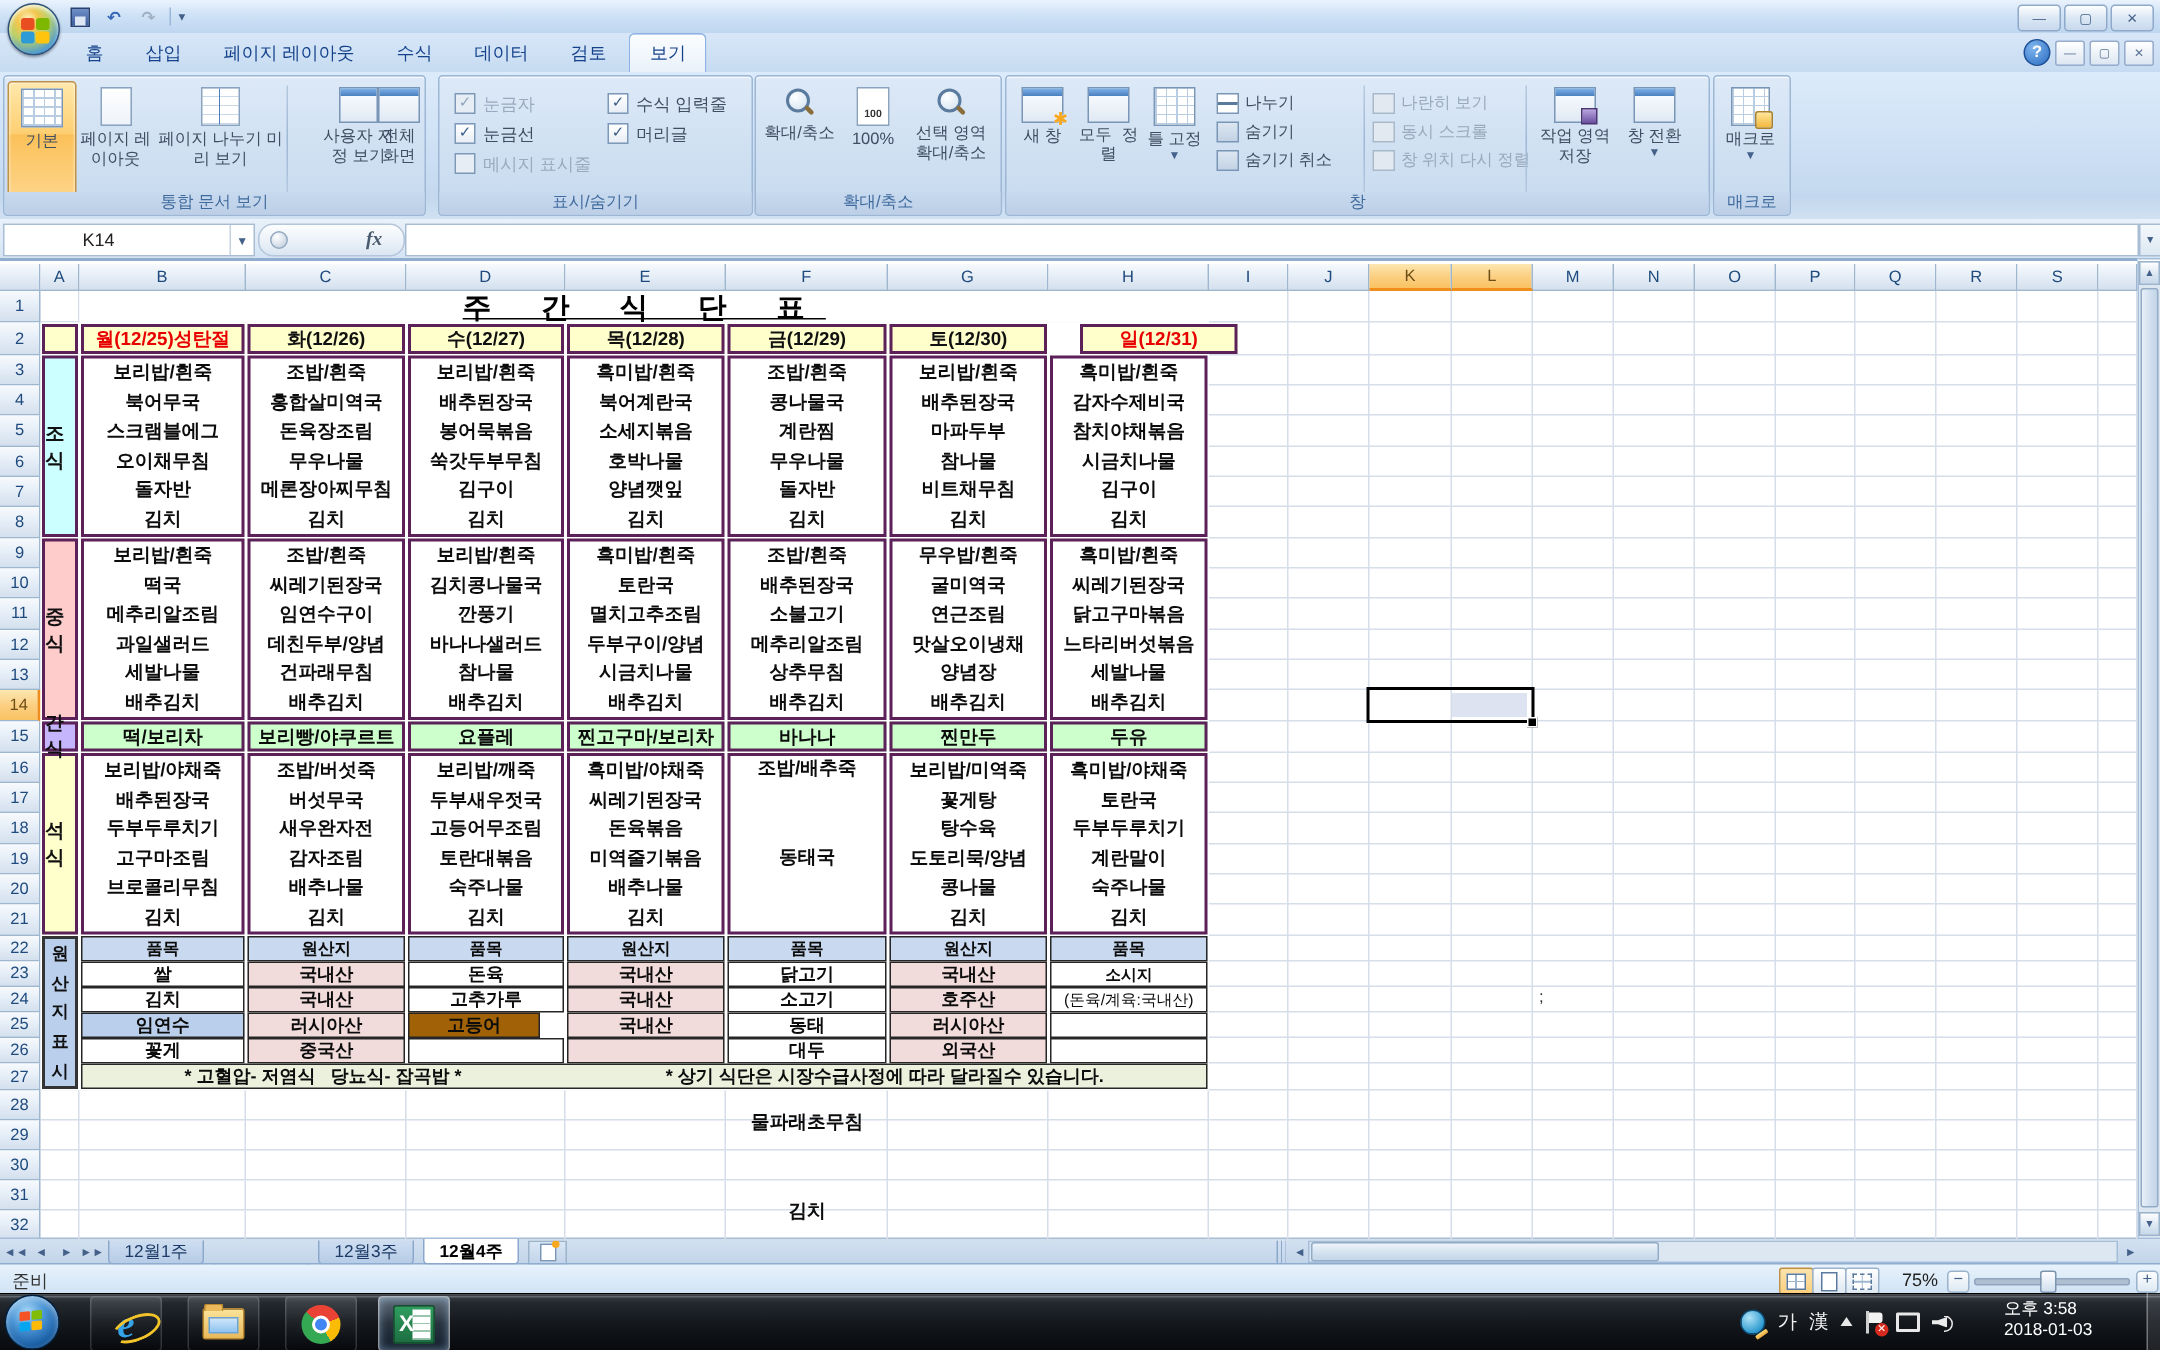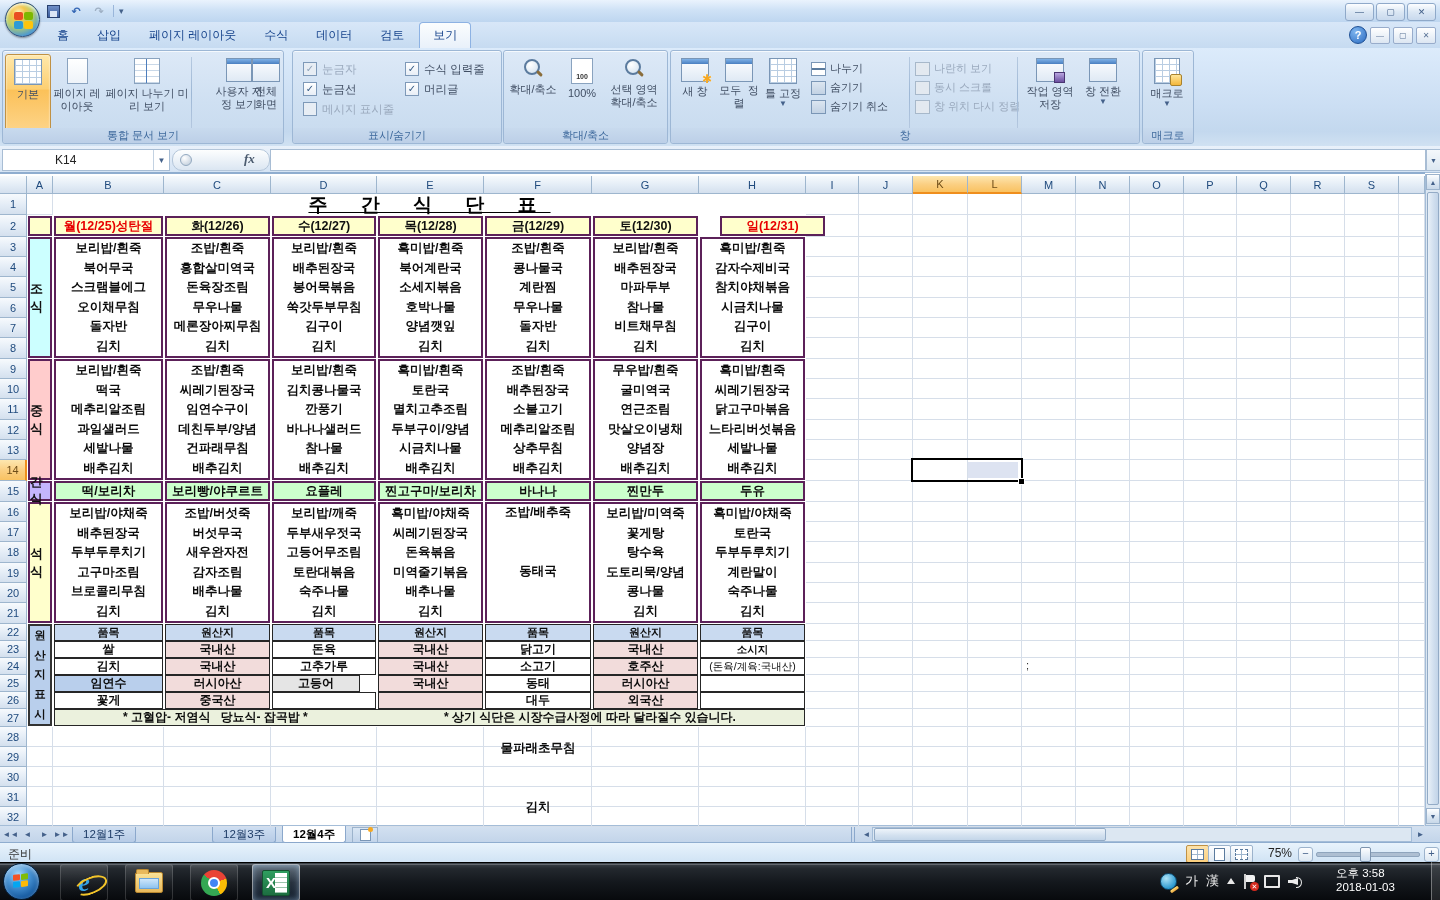--- a/index.html
+++ b/index.html
@@ -761,21 +761,21 @@
     <div class="sheet-cell ocell" style="position: absolute; left: 700px; top: 467px; width: 105px; height: 17px; font-size: 10.5px; font-weight: bold; background: rgb(255, 255, 255);">소시지</div>
     <div class="sheet-cell ocell" style="position: absolute; left: 54px; top: 484px; width: 109px; height: 17px; font-size: 12px; background: rgb(255, 255, 255);">김치</div>
     <div class="sheet-cell ocell" style="position: absolute; left: 165px; top: 484px; width: 105px; height: 17px; font-size: 12px; background: rgb(242, 220, 219);">국내산</div>
     <div class="sheet-cell ocell" style="position: absolute; left: 272px; top: 484px; width: 104px; height: 17px; font-size: 12px; background: rgb(255, 255, 255);">고추가루</div>
     <div class="sheet-cell ocell" style="position: absolute; left: 378px; top: 484px; width: 105px; height: 17px; font-size: 12px; background: rgb(242, 220, 219);">국내산</div>
     <div class="sheet-cell ocell" style="position: absolute; left: 485px; top: 484px; width: 106px; height: 17px; font-size: 12px; background: rgb(255, 255, 255);">소고기</div>
     <div class="sheet-cell ocell" style="position: absolute; left: 593px; top: 484px; width: 105px; height: 17px; font-size: 12px; background: rgb(242, 220, 219);">호주산</div>
     <div class="sheet-cell ocell" style="position: absolute; left: 700px; top: 484px; width: 105px; height: 17px; font-size: 10.5px; font-weight: normal; background: rgb(255, 255, 255);">(돈육/계육:국내산)</div>
     <div class="sheet-cell ocell" style="position: absolute; left: 54px; top: 501px; width: 109px; height: 17px; font-size: 12px; background: rgb(185, 207, 236);">임연수</div>
     <div class="sheet-cell ocell" style="position: absolute; left: 165px; top: 501px; width: 105px; height: 17px; font-size: 12px; background: rgb(242, 220, 219);">러시아산</div>
-    <div class="sheet-cell ocell" style="position: absolute; left: 272px; top: 501px; width: 88px; height: 17px; font-size: 12px; background: #e5e5e5;">고등어</div>
+    <div class="sheet-cell ocell" style="position: absolute; left: 272px; top: 501px; width: 88px; height: 17px; font-size: 12px; background: #a16207;">고등어</div>
     <div class="sheet-cell ocell" style="position: absolute; left: 378px; top: 501px; width: 105px; height: 17px; font-size: 12px; background: rgb(242, 220, 219);">국내산</div>
     <div class="sheet-cell ocell" style="position: absolute; left: 485px; top: 501px; width: 106px; height: 17px; font-size: 12px; background: rgb(255, 255, 255);">동태</div>
     <div class="sheet-cell ocell" style="position: absolute; left: 593px; top: 501px; width: 105px; height: 17px; font-size: 12px; background: rgb(242, 220, 219);">러시아산</div>
     <div class="sheet-cell ocell" style="position: absolute; left: 700px; top: 501px; width: 105px; height: 17px; font-size: 10.5px; font-weight: normal; background: rgb(255, 255, 255);"></div>
     <div class="sheet-cell ocell" style="position: absolute; left: 54px; top: 518px; width: 109px; height: 17px; font-size: 12px; background: rgb(255, 255, 255);">꽃게</div>
     <div class="sheet-cell ocell" style="position: absolute; left: 165px; top: 518px; width: 105px; height: 17px; font-size: 12px; background: rgb(242, 220, 219);">중국산</div>
     <div class="sheet-cell ocell" style="position: absolute; left: 272px; top: 518px; width: 104px; height: 17px; font-size: 12px; background: rgb(255, 255, 255);"></div>
     <div class="sheet-cell ocell" style="position: absolute; left: 378px; top: 518px; width: 105px; height: 17px; font-size: 12px; background: rgb(242, 220, 219);"></div>
     <div class="sheet-cell ocell" style="position: absolute; left: 485px; top: 518px; width: 106px; height: 17px; font-size: 12px; background: rgb(255, 255, 255);">대두</div>
     <div class="sheet-cell ocell" style="position: absolute; left: 593px; top: 518px; width: 105px; height: 17px; font-size: 12px; background: rgb(242, 220, 219);">외국산</div>

